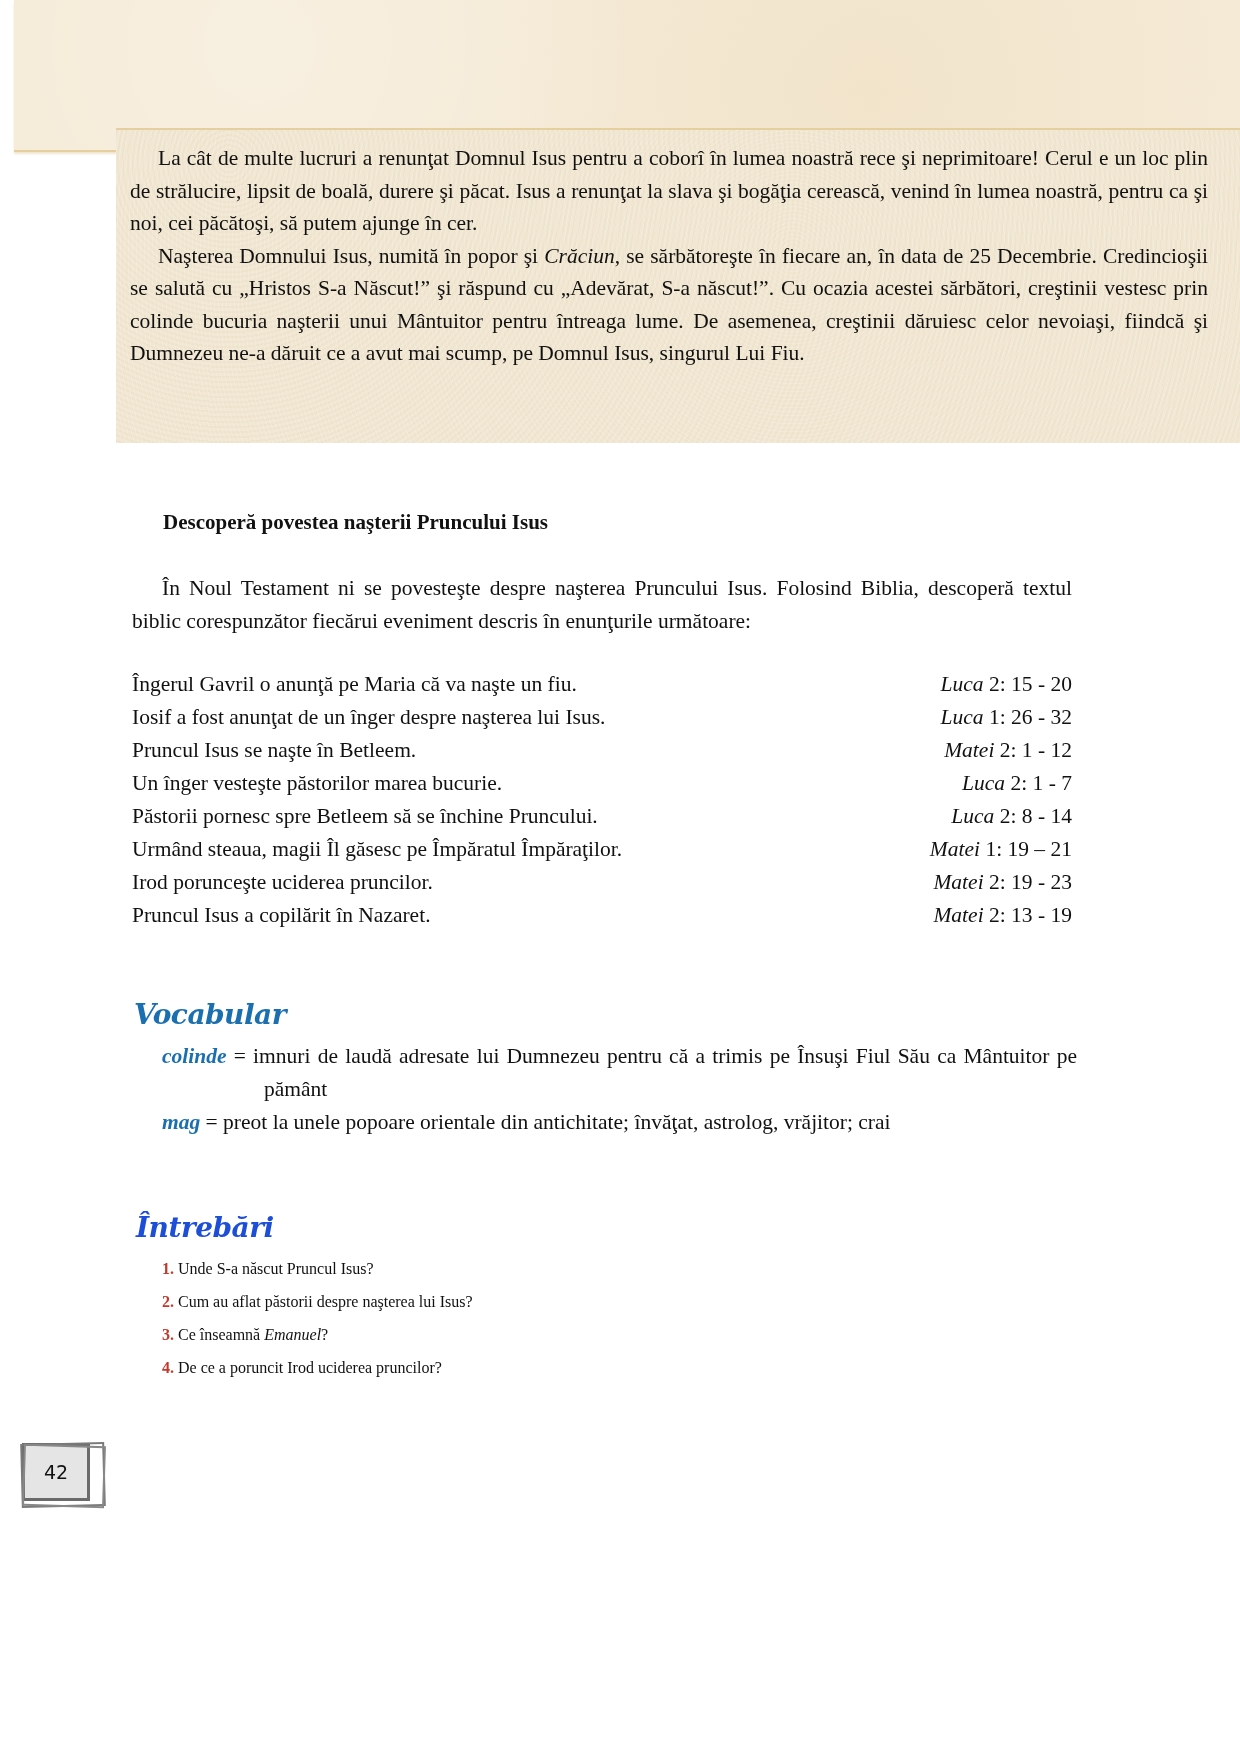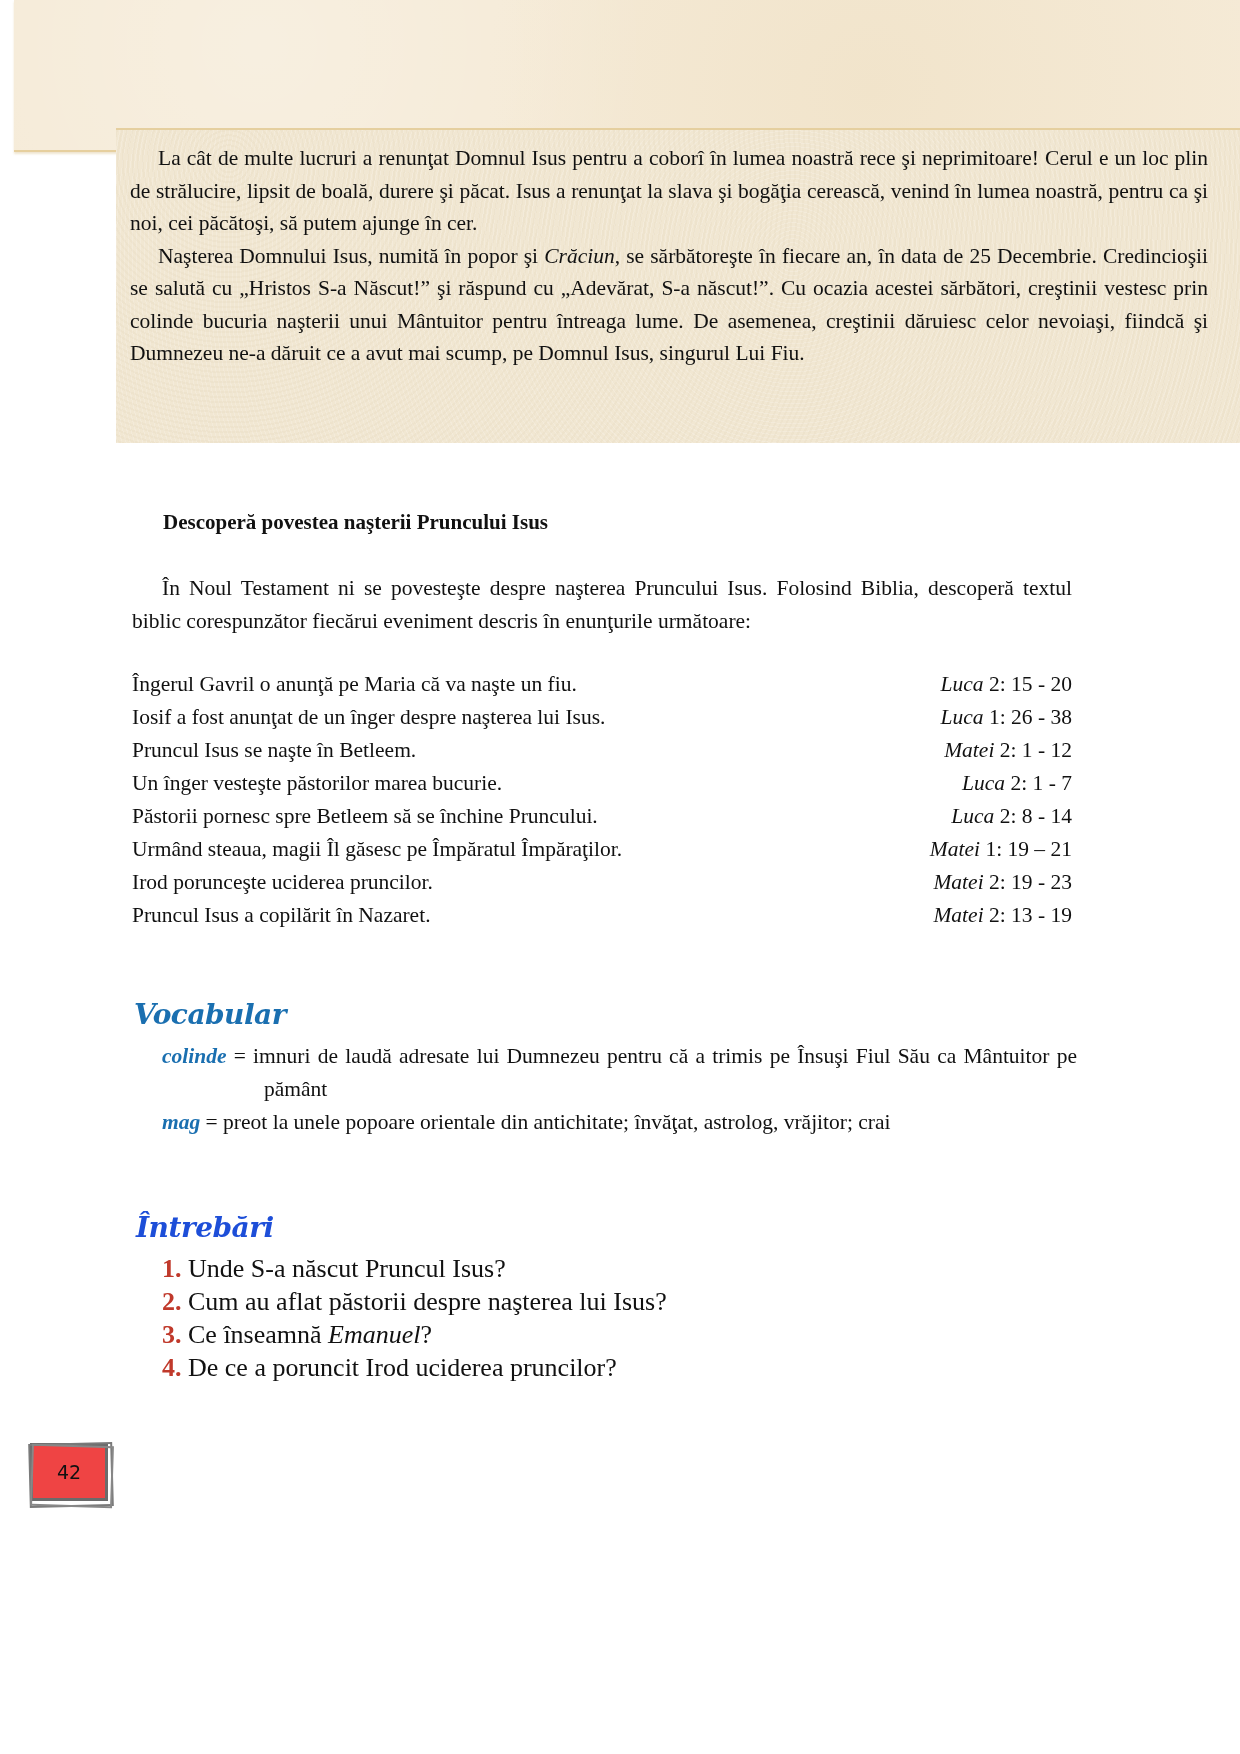--- a/index.html
+++ b/index.html
@@ -141,36 +141,36 @@
     }
     .questions {
       position: absolute;
       left: 162px;
       top: 1252px;
       margin: 0;
       padding: 0;
       list-style: none;
     }
     .questions li {
-      font-size: 26px;
+      font-size: 16px;
       line-height: 33px;
     }
     .questions .num {
       color: #c0392b;
       font-weight: bold;
     }
     .page-number-box {
       position: absolute;
-      left: 30px;
+      left: 22px;
       top: 1443px;
-      width: 78px;
+      width: 68px;
       height: 58px;
       border: 3px solid #6b6b6b;
       box-sizing: border-box;
-      background: #ef4444;
+      background: #e5e5e5;
       display: flex;
       align-items: center;
       justify-content: center;
       font-family: "DejaVu Sans", sans-serif;
       font-size: 19px;
       color: #111;
     }
     .page-number-box::before {
       content: "";
       position: absolute;
@@ -208,21 +208,21 @@
 
 <p class="intro">În Noul Testament ni se povesteşte despre naşterea Pruncului Isus. Folosind Biblia, descoperă textul biblic corespunzător fiecărui eveniment descris în enunţurile următoare:</p>
 
 <ul class="events">
   <li>
       <span>Îngerul Gavril o anunţă pe Maria că va naşte un fiu.</span>
       <span class="ref"><i>Luca</i><span> 2: 15 - 20</span></span>
     </li>
   <li>
       <span>Iosif a fost anunţat de un înger despre naşterea lui Isus.</span>
-      <span class="ref"><i>Luca</i><span> 1: 26 - 38</span></span>
+      <span class="ref"><i>Luca</i><span> 1: 26 - 32</span></span>
     </li>
   <li>
       <span>Pruncul Isus se naşte în Betleem.</span>
       <span class="ref"><i>Matei</i><span> 2: 1 - 12</span></span>
     </li>
   <li>
       <span>Un înger vesteşte păstorilor marea bucurie.</span>
       <span class="ref"><i>Luca</i><span> 2: 1 - 7</span></span>
     </li>
   <li>

